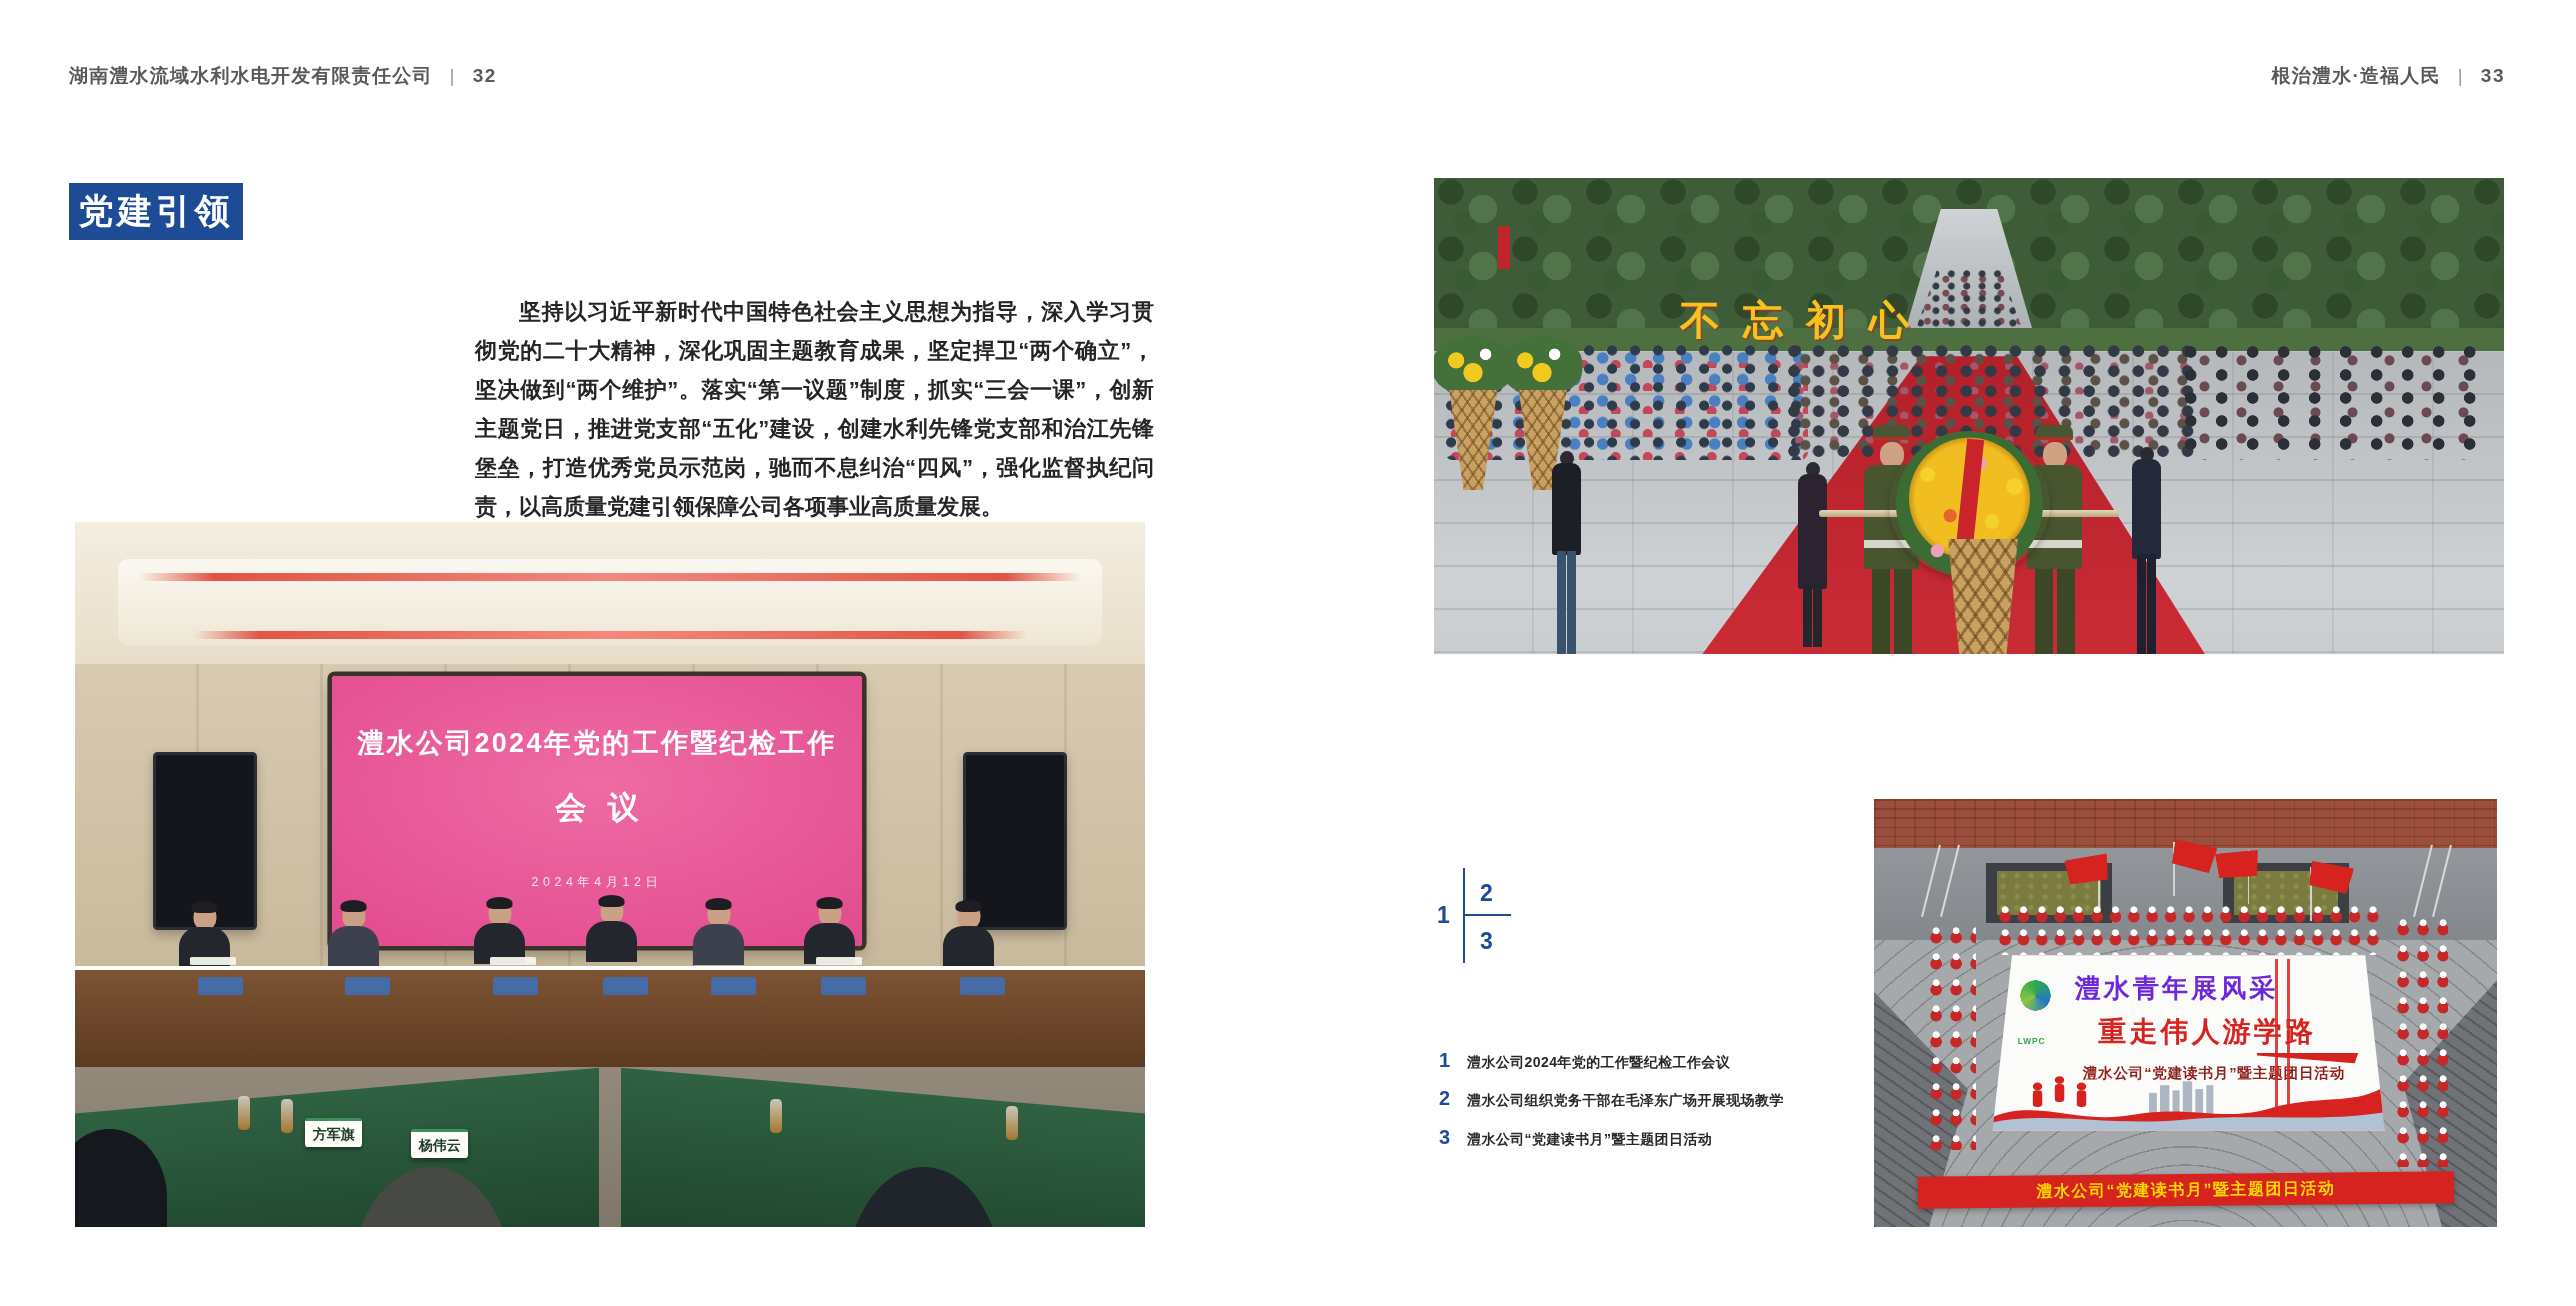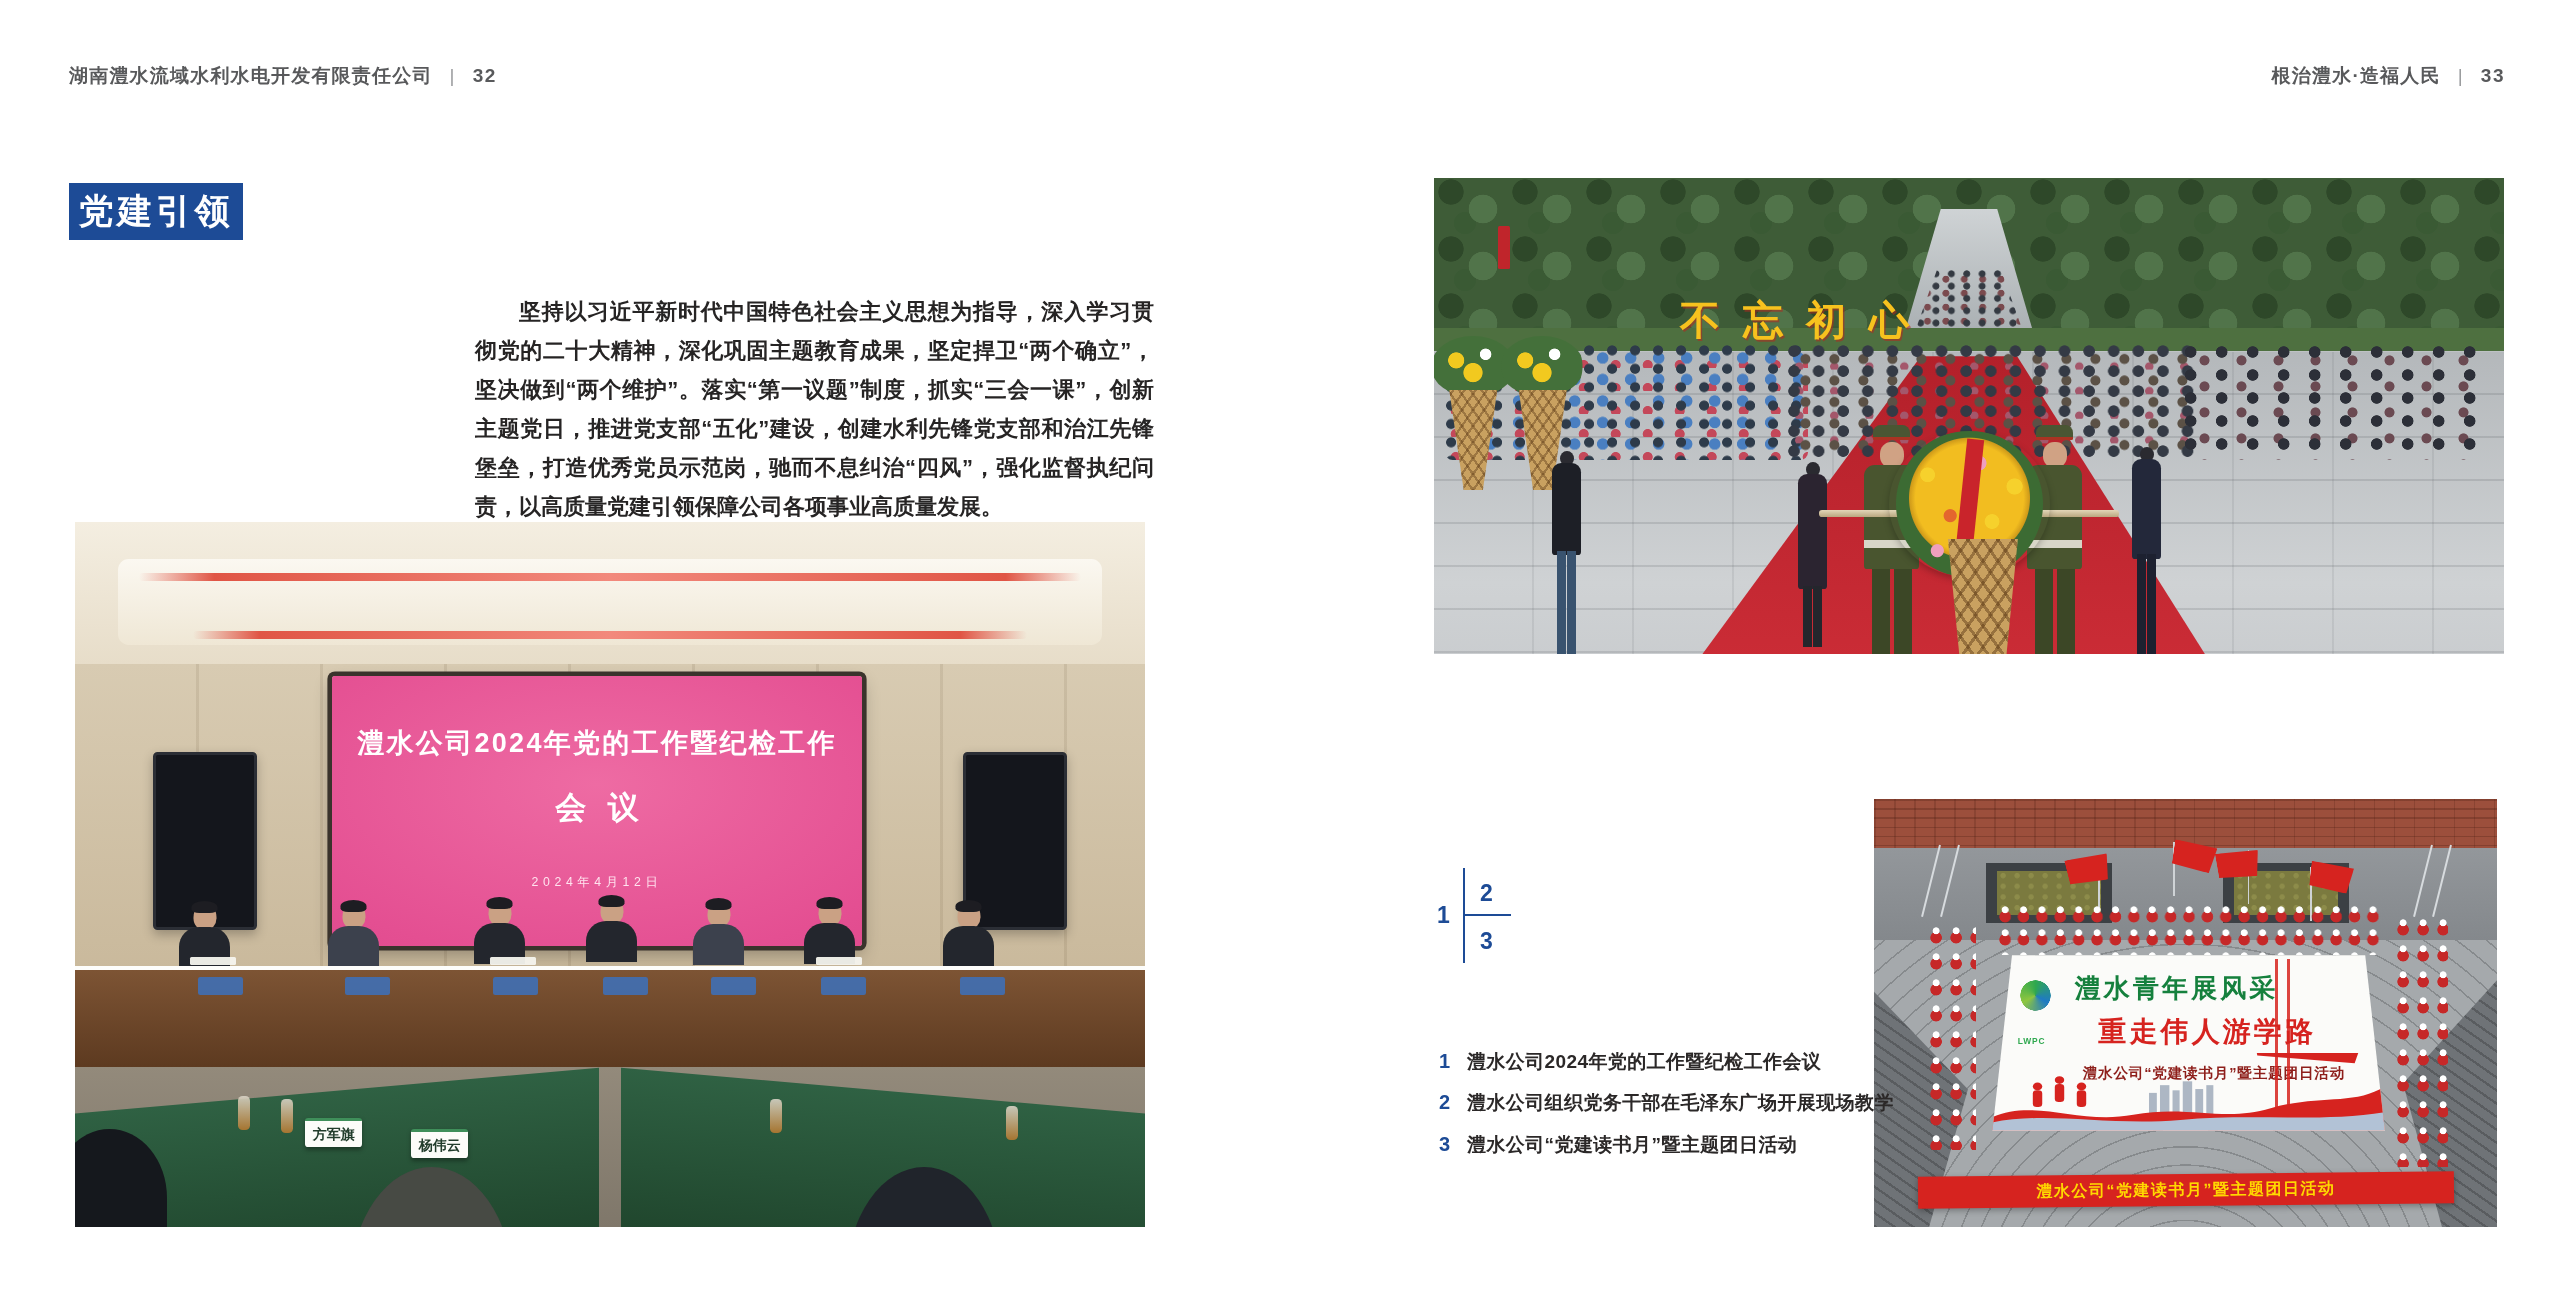--- a/index.html
+++ b/index.html
@@ -178,21 +178,21 @@
   .a-wedge { top:141px; width:26%; height:287px; background:#6f7377;
     background-image:repeating-linear-gradient(35deg,rgba(0,0,0,.2) 0 2.3px,transparent 2.3px 10.7px); }
   .a-wedge.l { left:0; clip-path:polygon(0 18%,58% 52%,34% 100%,0 100%); }
   .a-wedge.r { right:0; clip-path:polygon(100% 14%,42% 50%,66% 100%,100% 100%); }
   .a-banner { left:19%; top:36.5%; width:63%; height:41%; background:#fbfbf9;
     clip-path:polygon(5% 0,95% 0,100% 100%,0 100%); box-shadow:0 4.6px 12.3px rgba(0,0,0,.25); }
   .a-logo { left:7%; top:14%; width:31px; height:31px; border-radius:50%;
     background:conic-gradient(#2fa84f, #1f7ac4, #8ec63f, #2fa84f); 
     -webkit-mask:radial-gradient(circle 15.4px at 50% 50%, #000 98%, transparent); }
   .a-logo-text { left:6.5%; top:46%; font-size:8.4px; color:#2fa84f; font-weight:bold; letter-spacing:0.8px; }
-  .a-t1 { left:21%; top:9%; color:#15803d; font-weight:bold; font-size:26px; letter-spacing:3.1px; white-space:nowrap; }
+  .a-t1 { left:21%; top:9%; color:#6d28d9; font-weight:bold; font-size:26px; letter-spacing:3.1px; white-space:nowrap; }
   .a-t2 { left:27%; top:33%; color:#d6231f; font-weight:bold; font-size:28px; letter-spacing:3.1px; white-space:nowrap; }
   .a-sub { left:23%; top:62%; color:#8e1f1b; font-weight:bold; font-size:14.6px; letter-spacing:0.8px; white-space:nowrap; }
   .a-art { left:0; bottom:0; width:100%; height:44%; }
   .a-redline { top:2%; width:3.1px; height:96%; background:#d6231f; opacity:.85; }
   .a-people { background-image:
       radial-gradient(circle at 6.1px 3.8px,#ffffff 3.1px,transparent 3.8px),
       radial-gradient(circle at 6.1px 10.7px,#c62828 5.4px,transparent 6.1px);
     background-size:18.4px 23px; }
   .a-ppl-top { left:20%; top:25%; width:62%; height:49px; }
   .a-ppl-left { left:9%; top:30%; width:46px; height:52%; background-size:20px 26px; }
@@ -209,21 +209,21 @@
   #idx-line-v { left:1463px; top:868px; width:1.5px; height:95px; background:#1d4b96; }
   #idx-line-h { left:1463px; top:914px; width:48px; height:1.5px; background:#1d4b96; }
   #idx-1 { left:1437px; top:902px; }
   #idx-2 { left:1480px; top:880px; }
   #idx-3 { left:1480px; top:928px; }
 
   
   #captions { left:1439px; top:1049px; width:584px; }
   .cap-row { display:flex; align-items:baseline; margin-bottom:15.4px; }
   .cap-num { color:#1d4b96; font-weight:bold; font-size:20px; width:28px; flex:0 0 28px; }
-  .cap-text { color:#2b2828; font-weight:600; font-size:19px; letter-spacing:0.4px; white-space:nowrap; }
+  .cap-text { color:#2b2828; font-weight:600; font-size:14px; letter-spacing:0.4px; white-space:nowrap; }
 </style>
 </head>
 <body>
 
 <div id="spread">
 
   <div id="head-left" class="abs runhead">
     <span>湖南澧水流域水利水电开发有限责任公司</span><span class="sep">|</span><span class="pagenum">32</span>
   </div>
   <div id="head-right" class="abs runhead">

